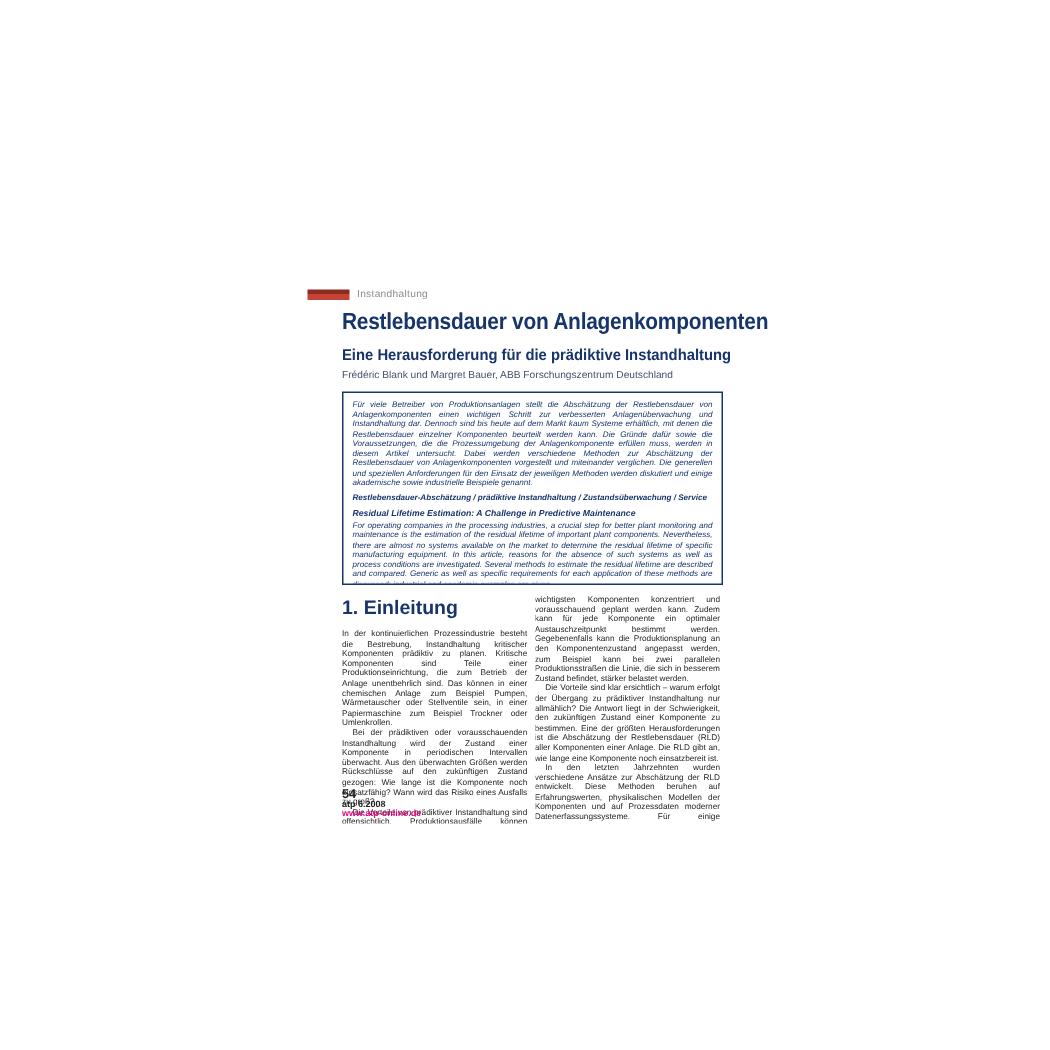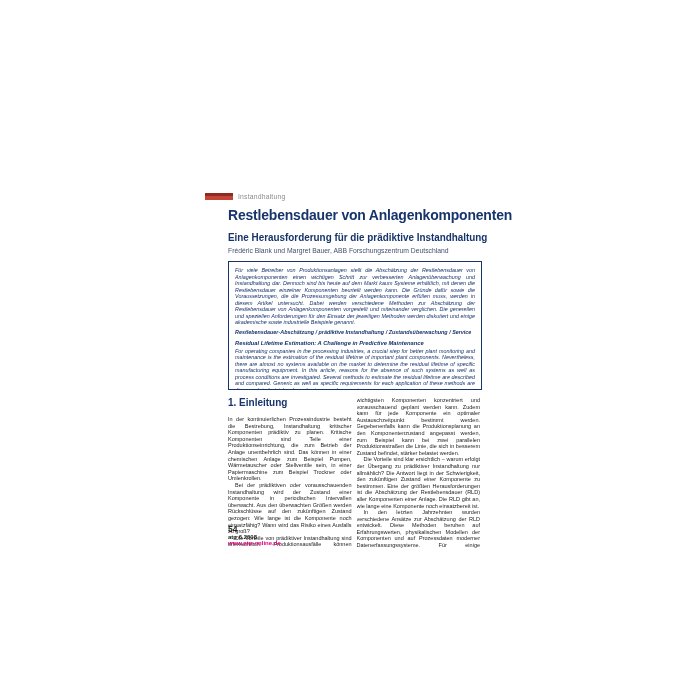--- a/index.html
+++ b/index.html
@@ -25,21 +25,21 @@
   .abstract-box{position:absolute;left:228px;top:233px;width:240px;height:117px;
     border:1.2px solid #17346b;padding:5px 6px;overflow:hidden;background:#fff;}
   .abstract-box p{margin:0 0 3px;color:#17346b;font-size:5.4px;line-height:6.5px;
     text-align:justify;font-style:italic;}
   .abstract-box p.kw{font-weight:bold;margin-bottom:5px;}
   .abstract-box p.en-title{font-weight:bold;font-size:5.8px;margin-bottom:1px;}
   
   .body-cols{position:absolute;left:228px;top:369px;width:252px;height:152px;
     display:flex;gap:5px;}
   .col{width:123.5px;height:152px;overflow:hidden;}
-  .section-heading{margin:0 0 8px;font-size:10px;font-weight:bold;color:#17346b;}
+  .section-heading{margin:0 0 8px;font-size:13px;font-weight:bold;color:#17346b;}
   .col p{margin:0;font-size:5.5px;line-height:6.6px;color:#1d1d1d;text-align:justify;}
   .col p + p{text-indent:7px;}
   
   .footer{position:absolute;left:228px;top:496px;width:252px;
     display:flex;align-items:baseline;flex-direction:column;}
   .pageno{font-size:8.5px;font-weight:bold;color:#222;}
   .footer .spacer{flex:1;}
   .issue{font-size:6px;font-weight:bold;color:#222;margin-right:7px;}
   .site{font-size:6px;font-weight:bold;color:#e5007d;text-decoration:none;}
 </style>

